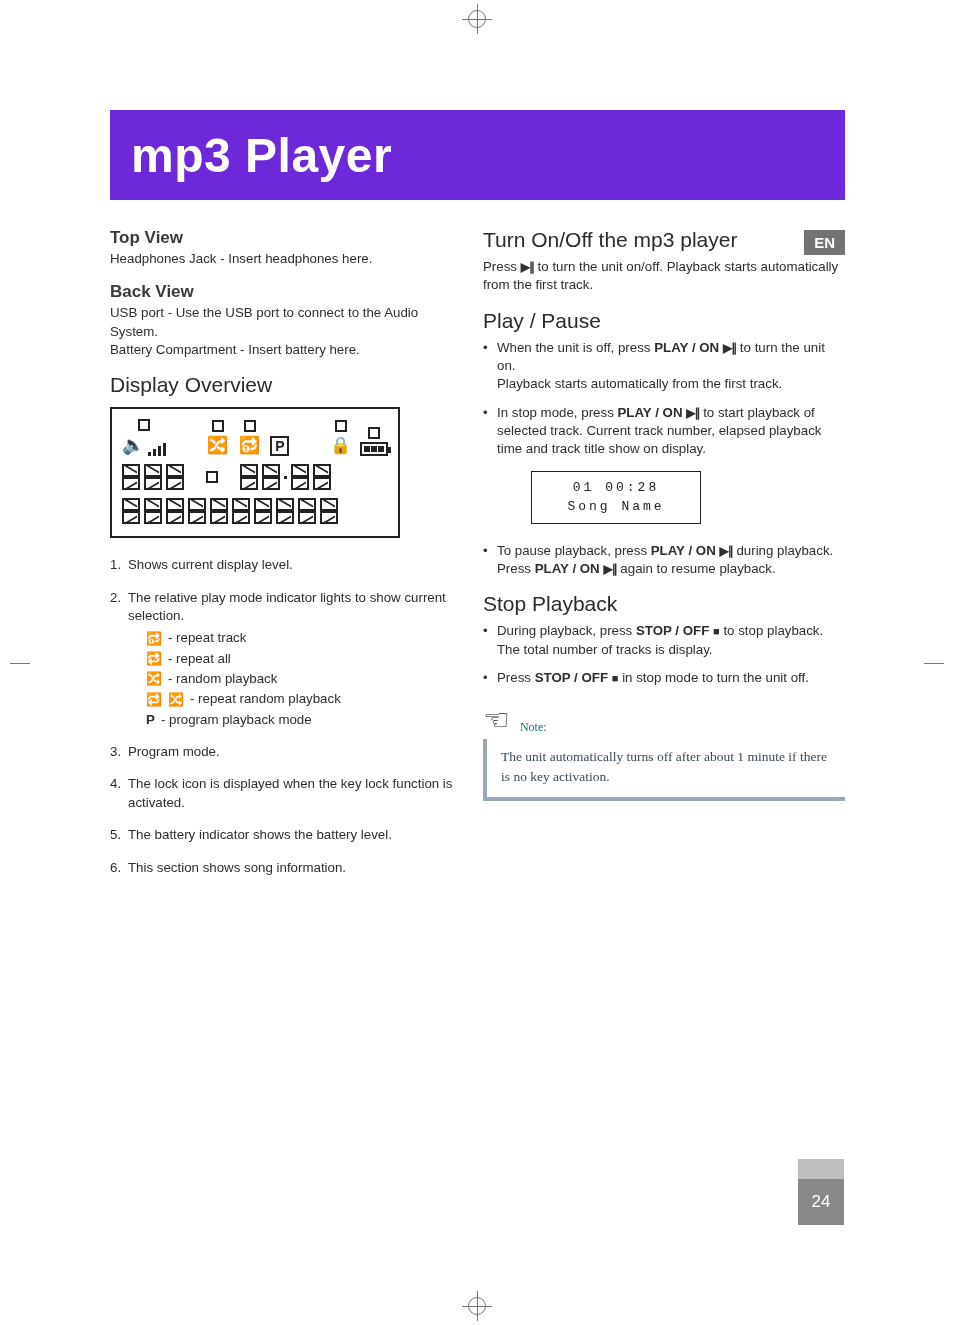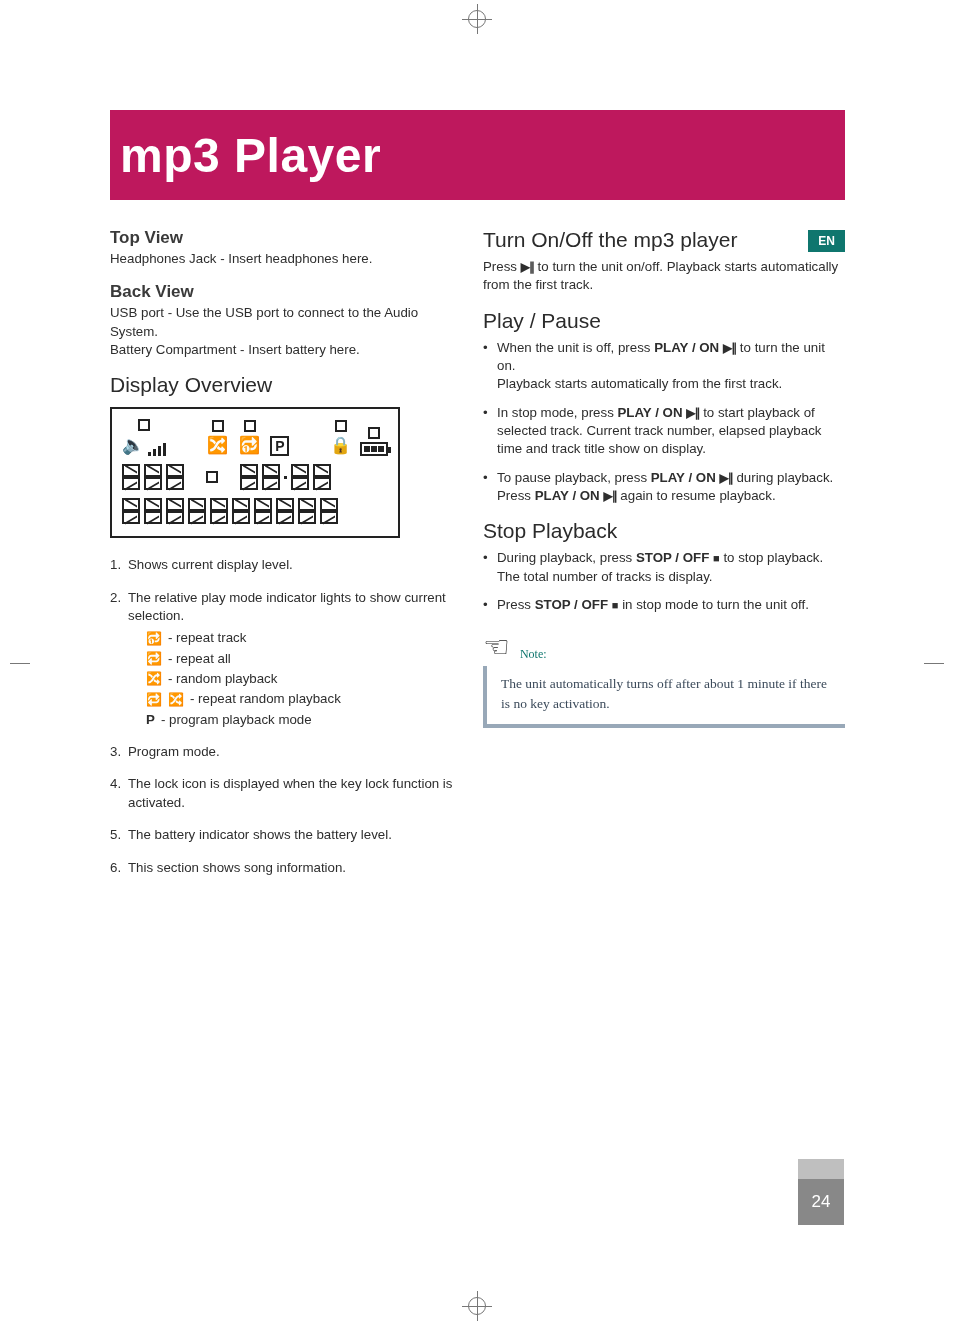--- a/index.html
+++ b/index.html
@@ -20,34 +20,34 @@
   }
   .crop-top .circ, .crop-bottom .circ {
     position:absolute; left:50%; top:50%; transform:translate(-50%,-50%);
     width:18px; height:18px; border:1px solid #777; border-radius:50%;
   }
   .side-tick { position:absolute; width:20px; height:1px; background:#777; top:50%; }
   .side-tick.left { left:10px; }
   .side-tick.right { right:10px; }
 
   .content { position:absolute; left:110px; top:110px; width:735px; }
-  .title-bar { background:#be185d; height:90px; display:flex; align-items:center; padding-left:10px; margin-bottom:28px; }
+  .title-bar { background:#6d28d9; height:90px; display:flex; align-items:center; padding-left:21px; margin-bottom:28px; }
   .title-bar h1 { color:#fff; font-size:48px; font-weight:800; letter-spacing:0.5px; }
 
   .cols { display:flex; gap:28px; }
   .col { flex:1 1 0; }
   .col.left { max-width:345px; }
   .col.right { max-width:362px; position:relative; }
 
   h3.small { font-size:17px; font-weight:800; color:#3a3a3a; margin-bottom:2px; }
   h2.sec { font-size:21px; font-weight:400; color:#2b2b2b; margin-top:14px; margin-bottom:6px; }
   p, li { font-size:13.3px; line-height:1.38; color:#2e2e2e; }
   .para { margin-bottom:14px; }
 
-  .en-badge { position:absolute; right:0; top:2px; background:#0f766e; color:#fff; font-weight:800; font-size:12px; padding:4px 10px; }
+  .en-badge { position:absolute; right:0; top:2px; background:#737373; color:#fff; font-weight:800; font-size:15px; padding:4px 10px; }
 
   .disp-box { border:2px solid #222; margin:10px 0 18px 0; padding:10px 10px 12px 10px; width:290px; }
   .sq { width:14px; height:14px; border:2px solid #222; }
   .sq.sm { width:12px; height:12px; }
   .vol { display:flex; align-items:flex-end; gap:2px; }
   .vol .spk { font-size:18px; margin-right:2px; }
   .vol .bar { width:3px; background:#222; }
   .ic { font-size:17px; }
   .lock { font-size:17px; }
   .batt { display:inline-block; width:28px; height:14px; border:2px solid #222; position:relative; }
@@ -291,20 +291,24 @@
         <ul class="bul">
           <li>
             <span>When the unit is off, press </span><span class="inline-b">PLAY / ON</span> <span class="picon">▶∥</span><span> to turn the unit on.</span><br>
             <span>Playback starts automatically from the first track.</span>
           </li>
           <li>
             <span>In stop mode, press </span><span class="inline-b">PLAY / ON</span> <span class="picon">▶∥</span> <span> to start playback of selected track. Current track number, elapsed playback time and track title show on display.</span>
           </li>
         </ul>
 
+        <div class="lcd">
+          <div>01   00:28</div>
+          <div>Song Name</div>
+        </div>
 
         <ul class="bul">
           <li>
             <span>To pause playback, press </span><span class="inline-b">PLAY / ON</span> <span class="picon">▶∥</span><span> during playback.</span><br>
             <span>Press </span><span class="inline-b">PLAY / ON</span> <span class="picon">▶∥</span><span> again to resume playback.</span>
           </li>
         </ul>
 
         <h2 class="sec">Stop Playback</h2>
         <ul class="bul">

